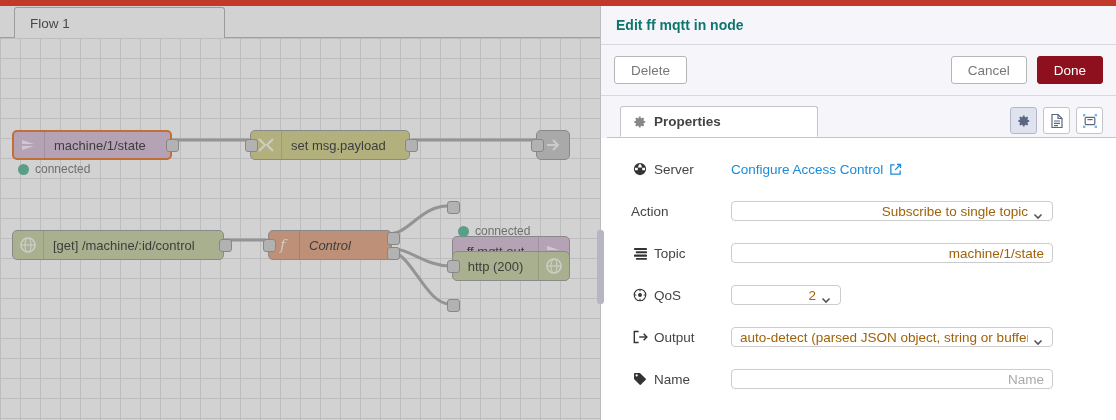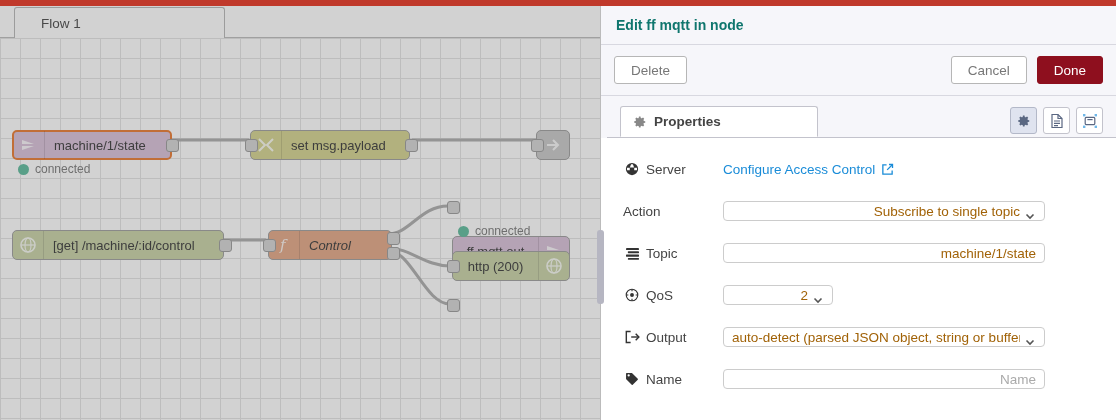--- a/index.html
+++ b/index.html
@@ -13,21 +13,21 @@
   
   .topbar{position:absolute;left:0;top:0;width:1116px;height:6px;background:#c0392b;z-index:50;}
 
   
   .workspace{position:absolute;left:0;top:6px;width:600px;height:414px;background:#fff;overflow:hidden;}
   .tabrow{position:absolute;left:0;top:0;width:600px;height:31px;background:#fff;border-bottom:1px solid #bbb;}
   .flowtab{
     position:absolute;left:14px;top:1px;width:211px;height:31px;
     background:#fff;border:1px solid #b5b5b5;border-bottom:none;
     border-radius:3px 3px 0 0;box-sizing:border-box;
-    display:flex;align-items:center;padding-left:26px;
+    display:flex;align-items:center;padding-left:15px;
     font-size:13.5px;color:#444;
   }
   .grid{
     position:absolute;left:0;top:32px;width:600px;height:382px;
     background-color:#fff;
     background-image:
       linear-gradient(to right,#e3e3e3 1px,transparent 1px),
       linear-gradient(to bottom,#e3e3e3 1px,transparent 1px);
     background-size:20px 20px;
   }
@@ -75,21 +75,21 @@
   .ptab{position:absolute;left:13px;top:0;width:198px;height:31px;box-sizing:border-box;
         background:#fff;border:1px solid #c3c3cc;border-bottom:1px solid #fff;border-radius:3px 3px 0 0;
         display:flex;align-items:center;padding-left:12px;font-size:13.5px;font-weight:bold;color:#444;}
   .ptab .gear{margin-right:7px;display:flex;}
   .icobtns{position:absolute;right:13px;top:1px;display:flex;}
   .icobtn{width:27px;height:27px;margin-left:6px;background:#fff;border:1px solid #c3c3cc;border-radius:3px;
           display:flex;align-items:center;justify-content:center;box-sizing:border-box;cursor:pointer;}
   .icobtn.active{background:#dfe3ef;border-color:#b3b8c8;}
 
   .form{position:relative;background:#fff;height:calc(100% - 131px);padding-top:10px;box-sizing:border-box;}
-  .row{display:flex;align-items:center;height:42px;padding-left:22px;}
+  .row{display:flex;align-items:center;height:42px;padding-left:30px;}
   .flabel{width:100px;display:flex;align-items:center;font-size:13.5px;color:#444;flex:none;}
   .flabel .fi{width:18px;display:inline-flex;justify-content:center;margin-right:5px;}
   .ctl{height:20px;box-sizing:border-box;border:1px solid #ccc;border-radius:4px;background:#fff;
        font-family:"Liberation Sans",sans-serif;font-size:13.5px;color:#a16207;padding:0 8px;text-align:right;}
   .w-wide{width:322px;}
   .w-narrow{width:110px;}
   .ctl::placeholder{color:#aaa;}
   select.ctl{appearance:none;-webkit-appearance:none;background-image:none;padding-right:24px;}
   .selwrap{position:relative;display:inline-block;}
   .selwrap .chev{position:absolute;right:9px;top:9px;pointer-events:none;}

